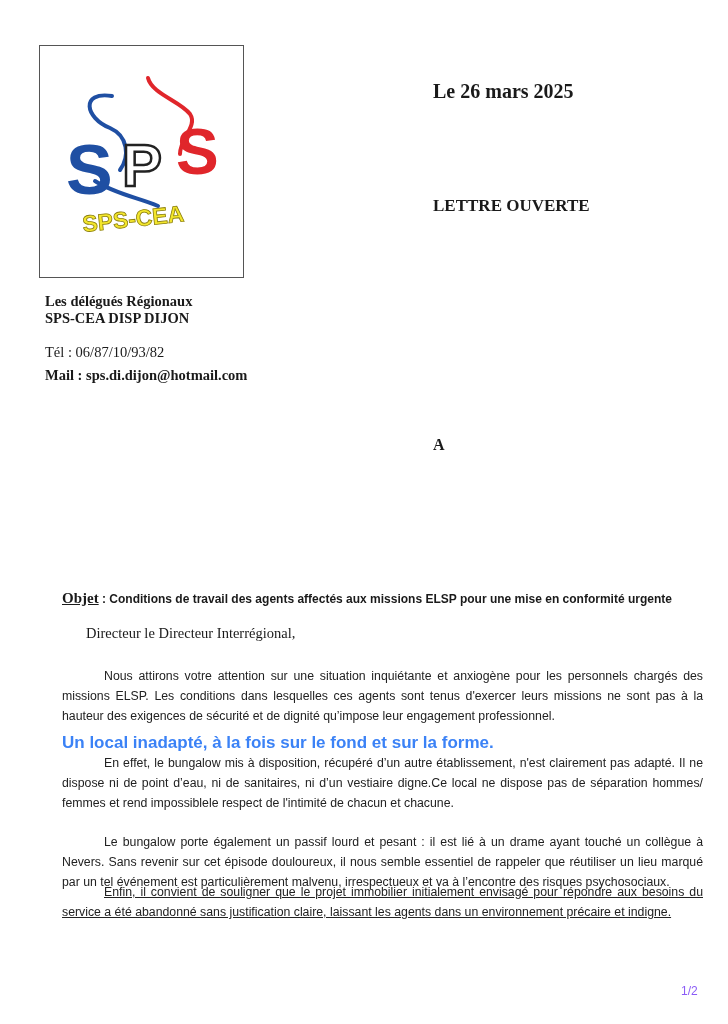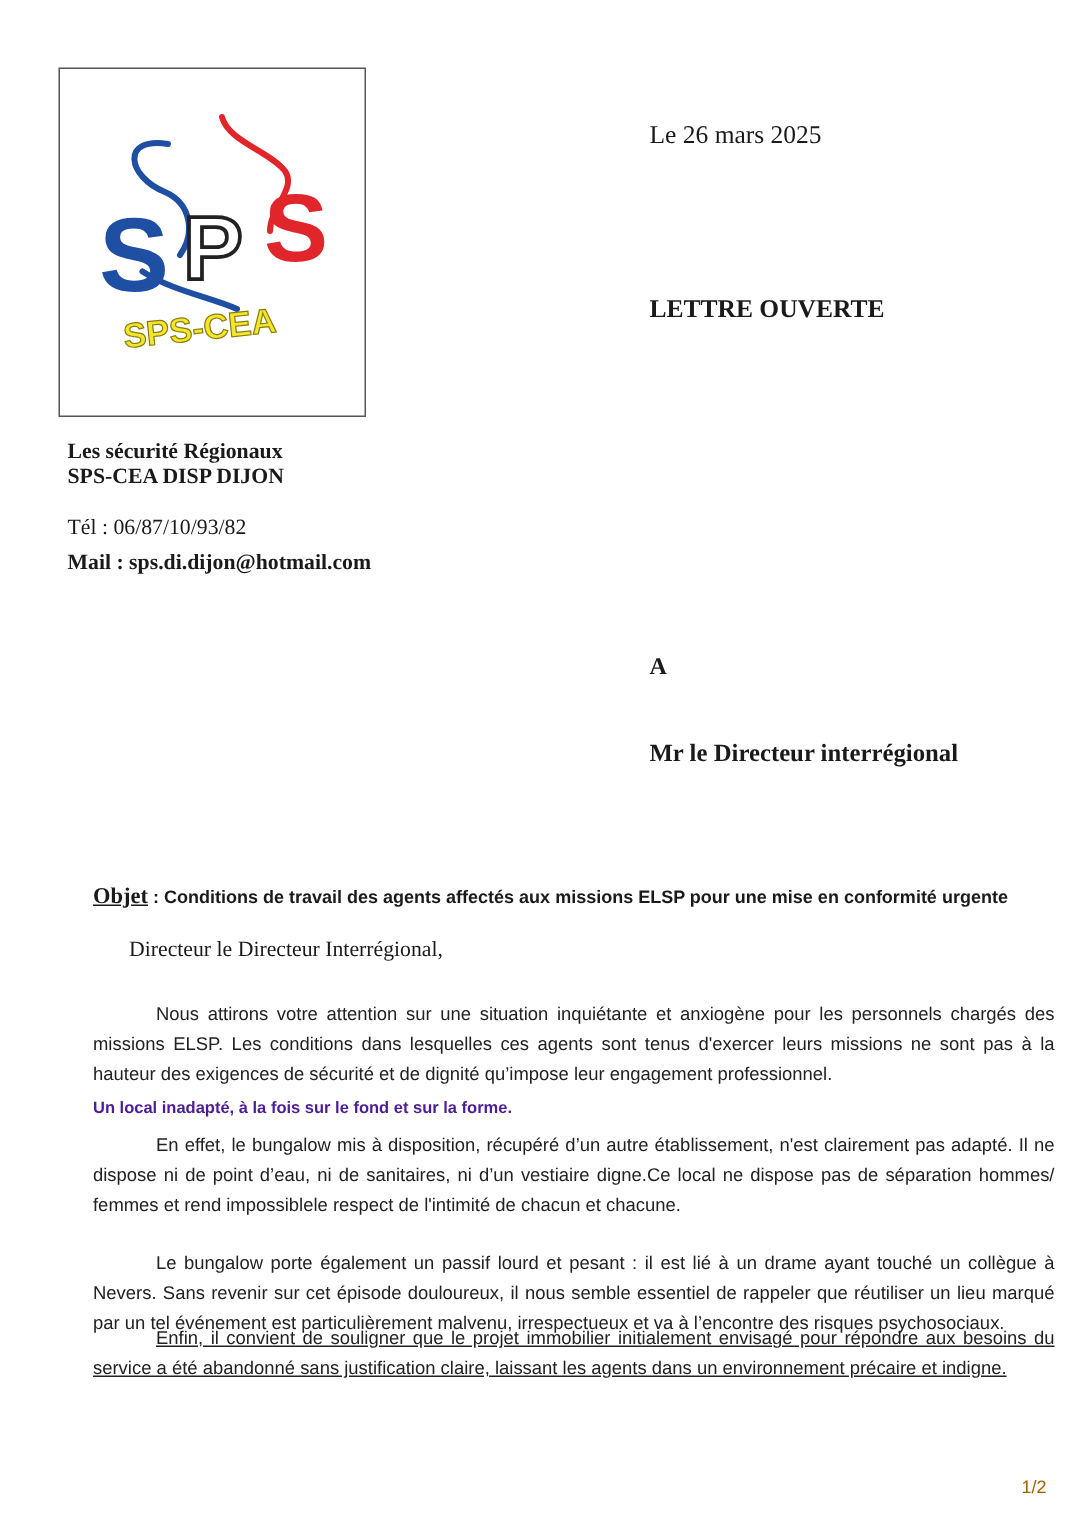--- a/index.html
+++ b/index.html
@@ -4,47 +4,47 @@
 <style>
   html, body { margin: 0; padding: 0; background: #ffffff; }
   body { width: 728px; height: 1024px; position: relative; overflow: hidden; color: #1a1a1a; }
   .serif { font-family: "Liberation Serif", "DejaVu Serif", serif; }
   .sans { font-family: "Liberation Sans", "DejaVu Sans", sans-serif; margin-left: 17px; }
   .abs { position: absolute; }
 
   .logo-box { left: 39px; top: 45px; width: 205px; height: 233px; border: 1px solid #555; box-sizing: border-box; background: #fff; }
   .logo-box svg { position: absolute; left: 0; top: 0; }
 
-  .date { left: 433px; top: 80px; font-size: 17px; font-weight: normal; }
+  .date { left: 433px; top: 80px; font-size: 20px; font-weight: bold; }
   .lettre { left: 433px; top: 196px; font-size: 17px; font-weight: bold; }
 
   .sender { left: 45px; top: 293px; font-size: 14.5px; font-weight: bold; line-height: 17px; }
   .sender .line { white-space: nowrap; }
   .tel { left: 45px; top: 344px; font-size: 14.5px; font-weight: normal; }
   .mail { left: 45px; top: 367px; font-size: 14.5px; font-weight: bold; }
 
   .to-a { left: 433px; top: 436px; font-size: 16px; font-weight: bold; }
   .recipient { left: 433px; top: 492px; font-size: 16.5px; font-weight: bold; line-height: 19px; }
 
   .objet { left: 45px; top: 590px; font-size: 12px; white-space: nowrap; }
   .objet .label { font-family: "Liberation Serif", serif; font-weight: bold; font-size: 15px; text-decoration: underline; }
   .objet .sep { font-weight: bold; }
   .objet .text { font-weight: bold; }
 
   .salutation { left: 86px; top: 625px; font-size: 14.5px; }
 
   .body { left: 45px; width: 641px; font-size: 12.3px; line-height: 20px; text-align: justify; color: #222; }
   .body p { margin: 0; text-indent: 42px; }
   .p1 { top: 666px; }
-  .heading { left: 45px; top: 733px; font-size: 11px; font-weight: bold; color: #4c1d95; }
+  .heading { left: 45px; top: 733px; font-size: 17px; font-weight: bold; color: #3b82f6; }
   .p2 { top: 753px; }
   .p3 { top: 832px; }
   .p4 { top: 882px; text-decoration: underline; }
 
-  .page-num { left: 664px; top: 984px; font-size: 12px; color: #a16207; }
+  .page-num { left: 664px; top: 984px; font-size: 12px; color: #8b5cf6; }
 </style>
 </head>
 <body>
 
 <div class="abs logo-box">
   <svg width="205" height="233" viewBox="0 0 205 233">
 
     <path d="M72 50 C 40 45, 45 72, 70 82 C 88 90, 90 110, 80 124 M 55 135 C 75 148, 100 152, 118 160" fill="none" stroke="#1f4fa3" stroke-width="4" stroke-linecap="round"></path>
 
     <path d="M108 32 C 112 48, 140 55, 150 68 C 158 80, 140 92, 140 108" fill="none" stroke="#e0262b" stroke-width="4" stroke-linecap="round"></path>
@@ -54,29 +54,28 @@
     <text x="136" y="128" font-family="Liberation Sans, sans-serif" font-weight="bold" font-size="64" fill="#e0262b">S</text>
 
     <text x="42" y="180" transform="rotate(-6 100 172)" font-family="Liberation Sans, sans-serif" font-weight="bold" font-size="23" fill="#f3e62b" stroke="#8a7d10" stroke-width="0.8">SPS-CEA</text>
   </svg>
 </div>
 
 <div class="abs serif date">Le 26 mars 2025</div>
 <div class="abs serif lettre">LETTRE OUVERTE</div>
 
 <div class="abs serif sender">
-  <div class="line">Les sécurité Régionaux</div>
+  <div class="line">Les délégués Régionaux</div>
   <div class="line">SPS-CEA DISP DIJON</div>
 </div>
 <div class="abs serif tel">Tél : 06/87/10/93/82</div>
 <div class="abs serif mail">Mail : sps.di.dijon@hotmail.com</div>
 
 <div class="abs serif to-a">A</div>
 <div class="abs serif recipient">
-  <div>Mr le Directeur interrégional</div>
 </div>
 
 <div class="abs sans objet">
   <span class="label">Objet</span><span class="sep"> : </span><span class="text">Conditions de travail des agents affectés aux missions ELSP pour une mise en conformité urgente</span>
 </div>
 
 <div class="abs serif salutation">Directeur le Directeur Interrégional,</div>
 
 <div class="abs sans body p1">
   <p>Nous attirons votre attention sur une situation inquiétante et anxiogène pour les personnels chargés des missions ELSP. Les conditions dans lesquelles ces agents sont tenus d'exercer leurs missions ne sont pas à la hauteur des exigences de sécurité et de dignité qu’impose leur engagement professionnel.</p>

